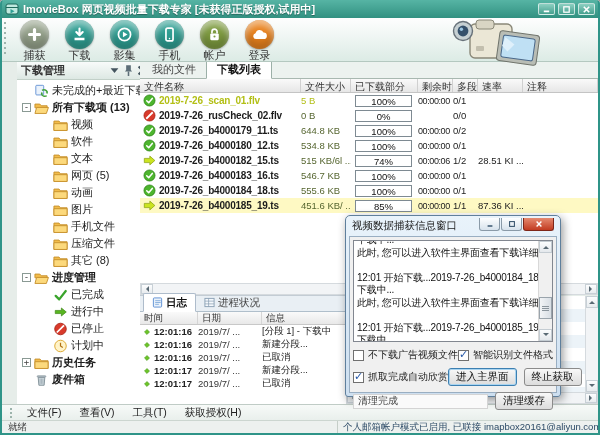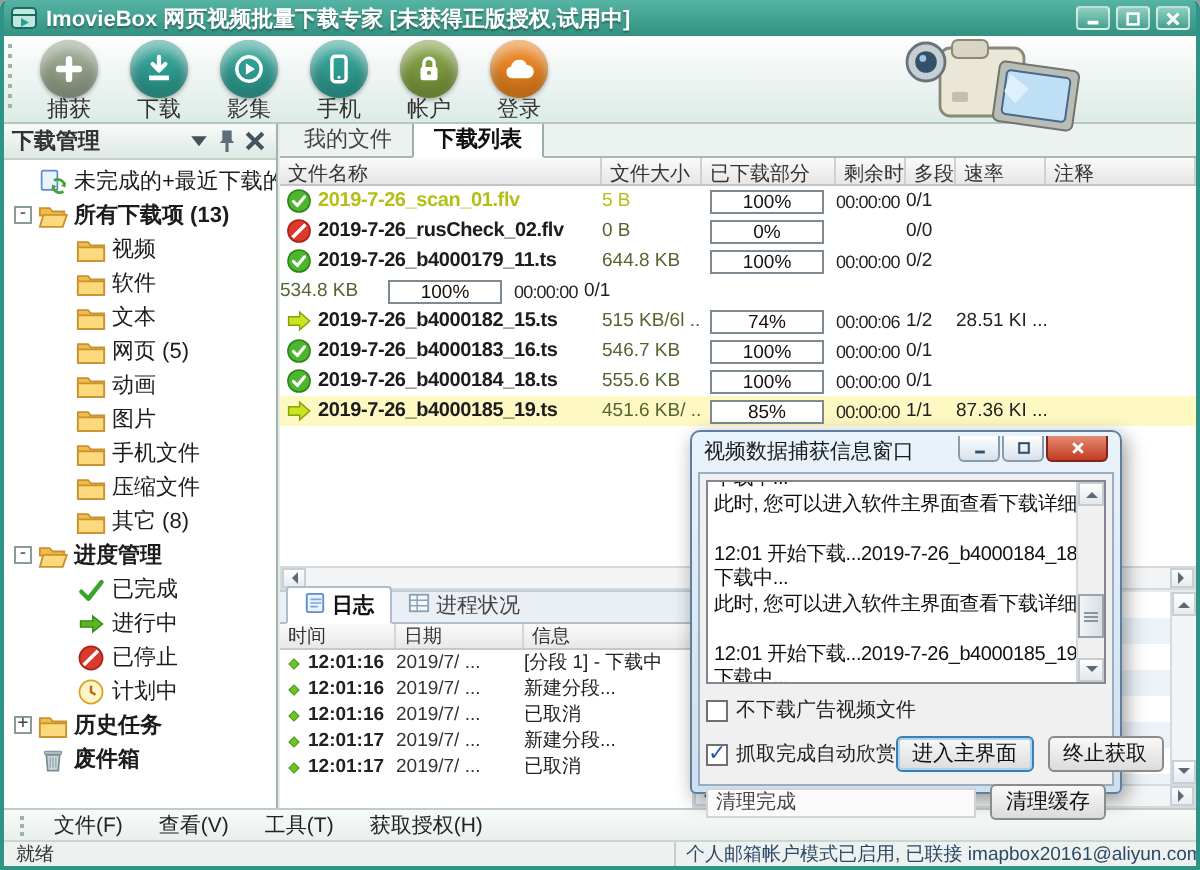--- a/index.html
+++ b/index.html
@@ -30,21 +30,21 @@
     background:repeating-linear-gradient(#9db4ac 0 2px,transparent 2px 5px);width:2px;}
   .tbtn{width:45px;text-align:center;padding-top:2px;cursor:default;}
   .tcircle{width:29px;height:29px;border-radius:50%;margin:0 auto;position:relative;
     box-shadow:inset 0 5px 6px rgba(255,255,255,.5),inset 0 -7px 9px rgba(0,0,0,.22),0 1px 2px rgba(0,0,0,.3);
     display:flex;align-items:center;justify-content:center;}
   .tcircle svg{width:17px;height:17px;}
   .tlabel{font-size:11px;color:#333;margin-top:0px;line-height:12px;}
   .camcorder{position:absolute;right:52px;top:0px;width:100px;height:46px;}
 
   
-  .sidebar{position:absolute;left:2px;top:62px;width:137px;height:342px;background:#fde047;
+  .sidebar{position:absolute;left:17px;top:62px;width:137px;height:342px;background:#fde047;
     border-right:1px solid #9fb4aa;z-index:3;}
   .side-header{height:18px;background:linear-gradient(#f8fbfa,#dde8e3);border-bottom:1px solid #c2d0c8;
     display:flex;align-items:center;padding:0 4px;font-weight:bold;color:#333;}
   .side-header .shtitle{flex:1;}
   .shbtn{width:13px;height:12px;display:flex;align-items:center;justify-content:center;margin-left:1px;}
   .tree{position:absolute;left:0;right:0;top:18px;bottom:0;overflow:hidden;background:#fff;padding-top:2px;}
   .titem{height:17px;display:flex;align-items:center;padding-left:5px;white-space:nowrap;}
   .titem.child{padding-left:24px;}
   .titem .expander{width:9px;height:9px;border:1px solid #8a9a94;background:#fff;font-size:9px;
     line-height:7px;text-align:center;color:#444;margin-right:3px;flex:0 0 auto;font-family:"DejaVu Sans Mono",monospace;}
@@ -549,20 +549,29 @@
             <span class="plabel">100%</span>
           </span>
         </span>
         <span class="r-time">00:00:00</span>
         <span class="r-seg">0/2</span>
         <span class="r-speed"></span>
         <span class="r-com"></span>
       </div>
 
       <div class="row">
+        <span class="r-name">
+          <span class="sicon">
+            <svg viewBox="0 0 16 16">
+              <circle cx="8" cy="8" r="6.8" fill="#4db52e" stroke="#2e8518"></circle>
+              <path d="M4.6 8.3L7 10.8l4.4-5.4" fill="none" stroke="#fff" stroke-width="1.9" stroke-linecap="round" stroke-linejoin="round"></path>
+            </svg>
+          </span>
+          <span class="fname">2019-7-26_b4000180_12.ts</span>
+        </span>
         <span class="r-size">534.8 KB</span>
         <span class="r-prog">
           <span class="pbar">
             <span class="pfill" style="width: 100%;"></span>
             <span class="plabel">100%</span>
           </span>
         </span>
         <span class="r-time">00:00:00</span>
         <span class="r-seg">0/1</span>
         <span class="r-speed"></span>
@@ -836,20 +845,24 @@
           <span class="dsarrow down">
               <i class="tri d"></i>
             </span>
         </div>
       </div>
       <div class="drow">
         <span class="cbitem cb-l" style="width:112px;">
           <span class="cb"></span>
           <span>不下载广告视频文件</span>
         </span>
+        <span class="cbitem">
+          <span class="cb checked"></span>
+          <span>智能识别文件格式</span>
+        </span>
       </div>
       <div class="drow buttons">
         <span class="cbitem" style="width:96px;">
           <span class="cb checked"></span>
           <span>抓取完成自动欣赏</span>
         </span>
         <span class="btn focused">进入主界面</span>
         <span class="btn">终止获取</span>
       </div>
       <div class="drow">

